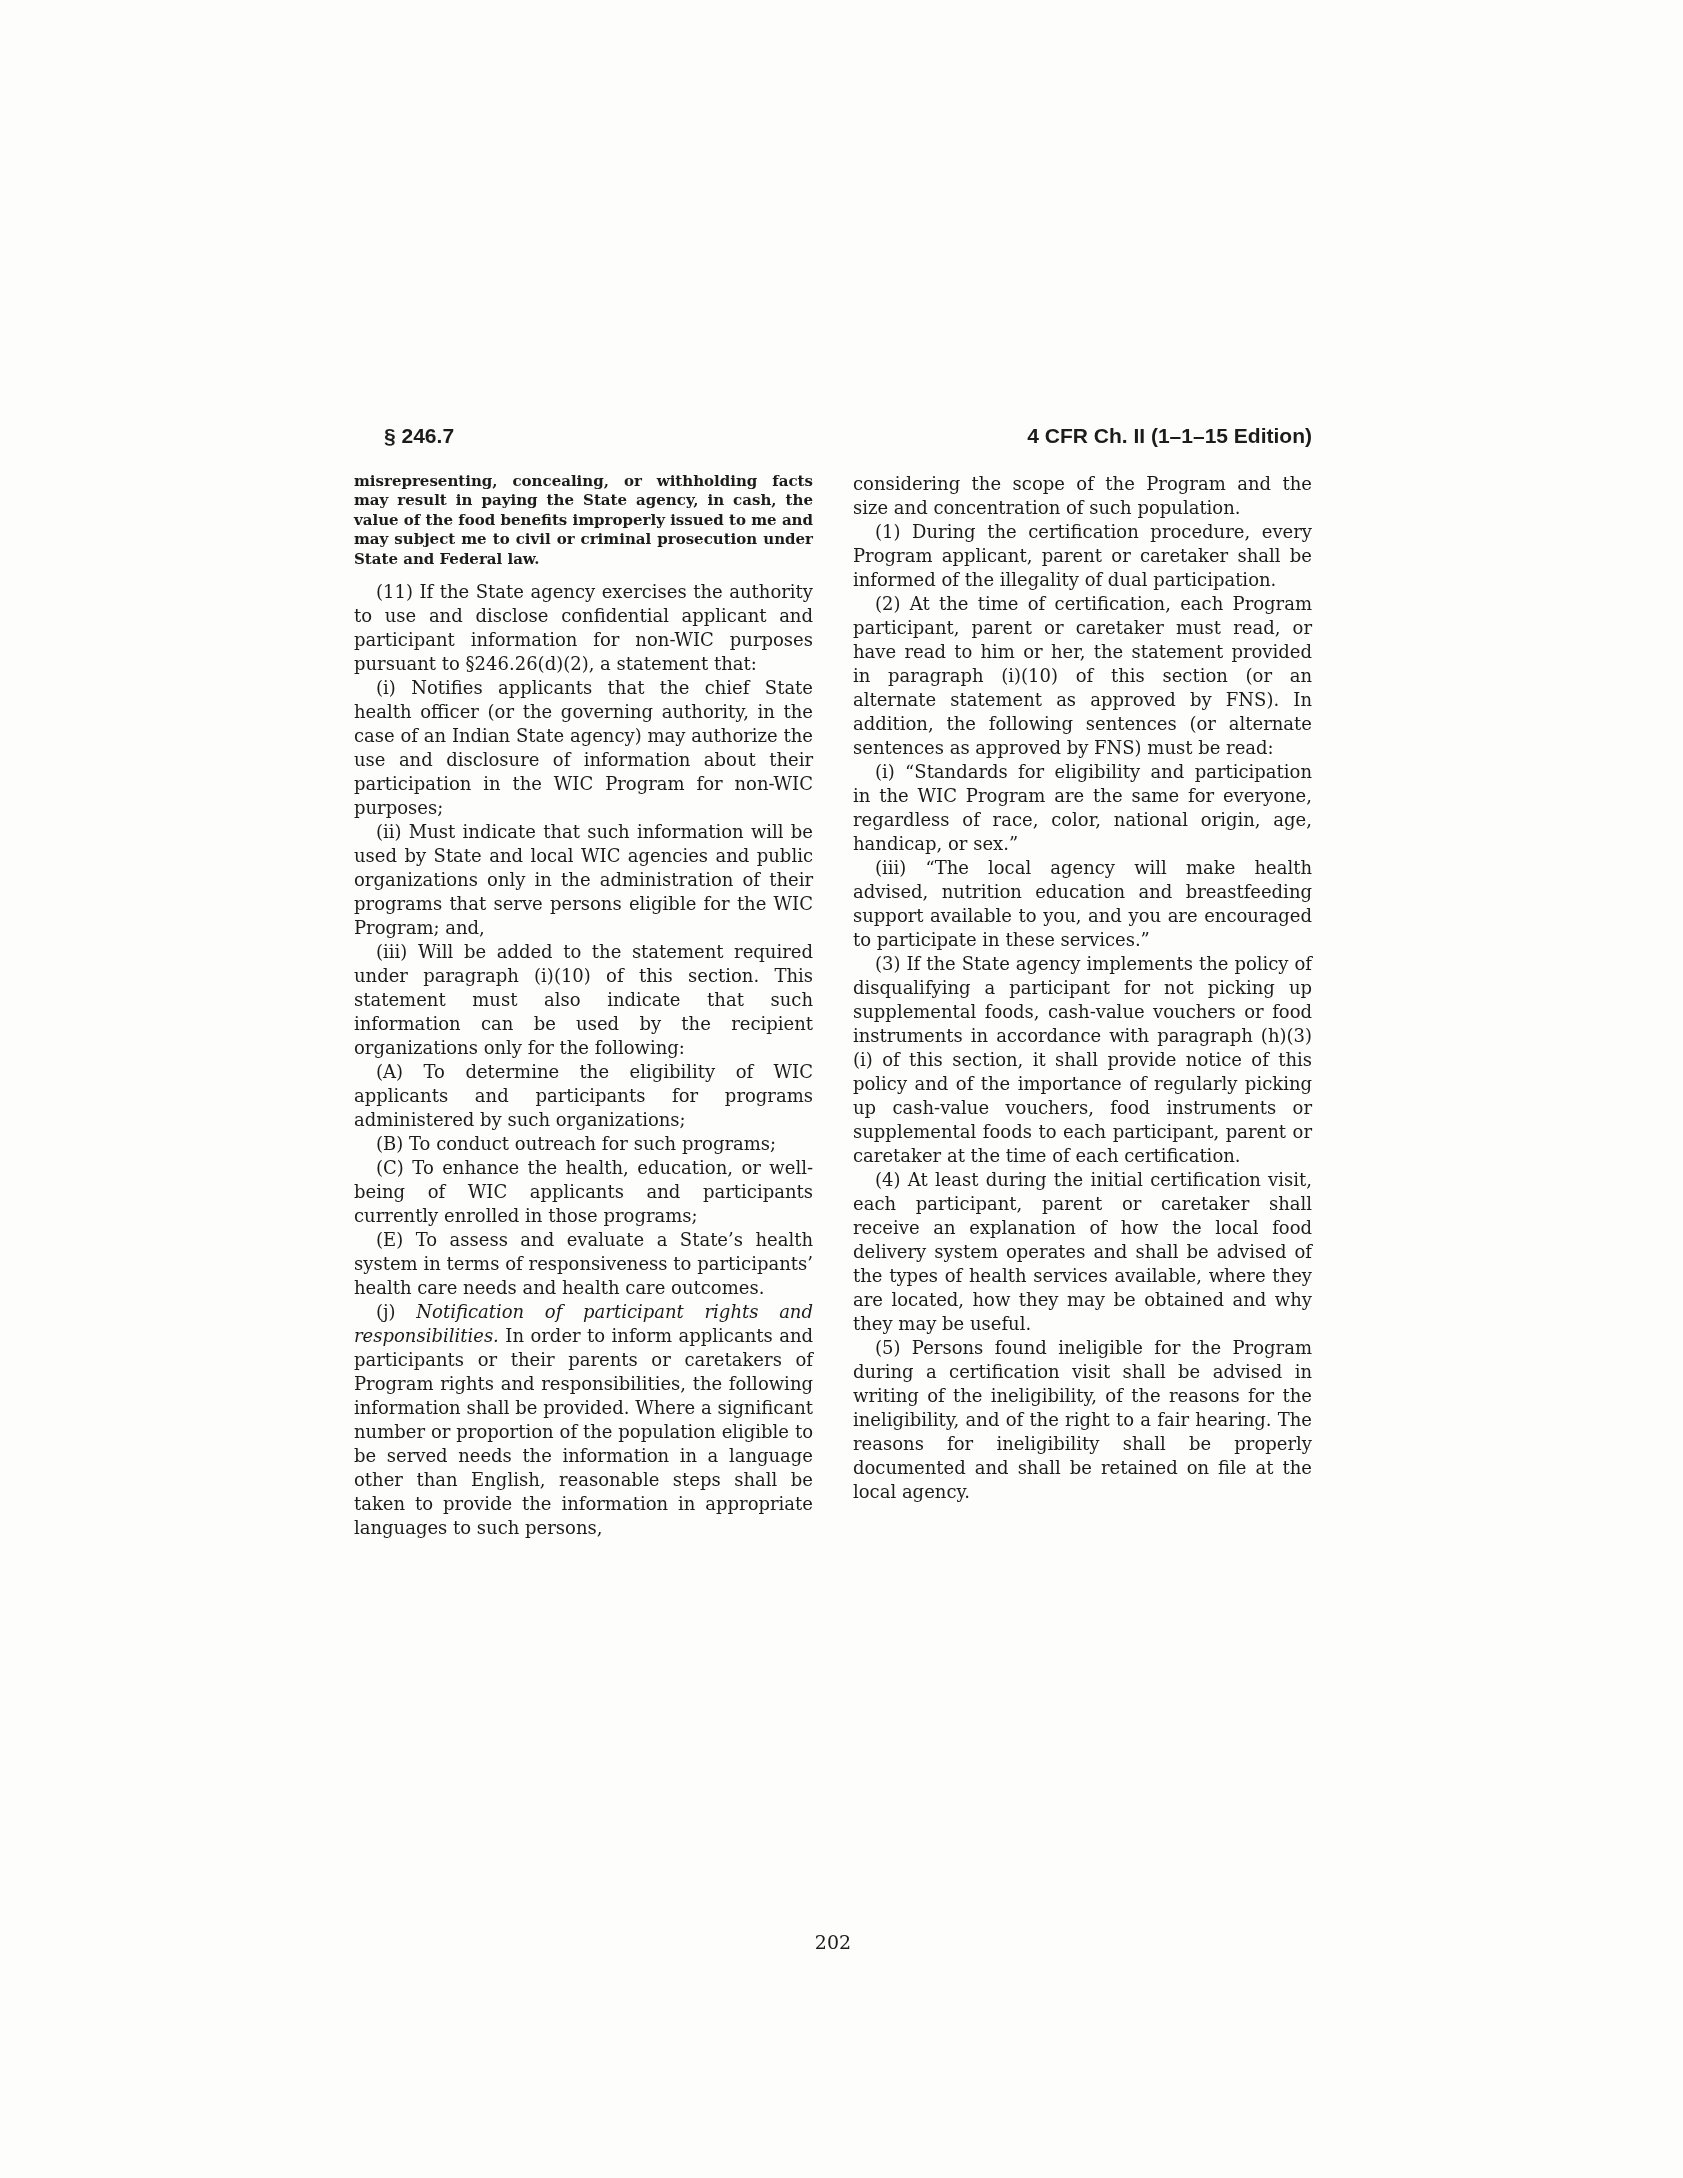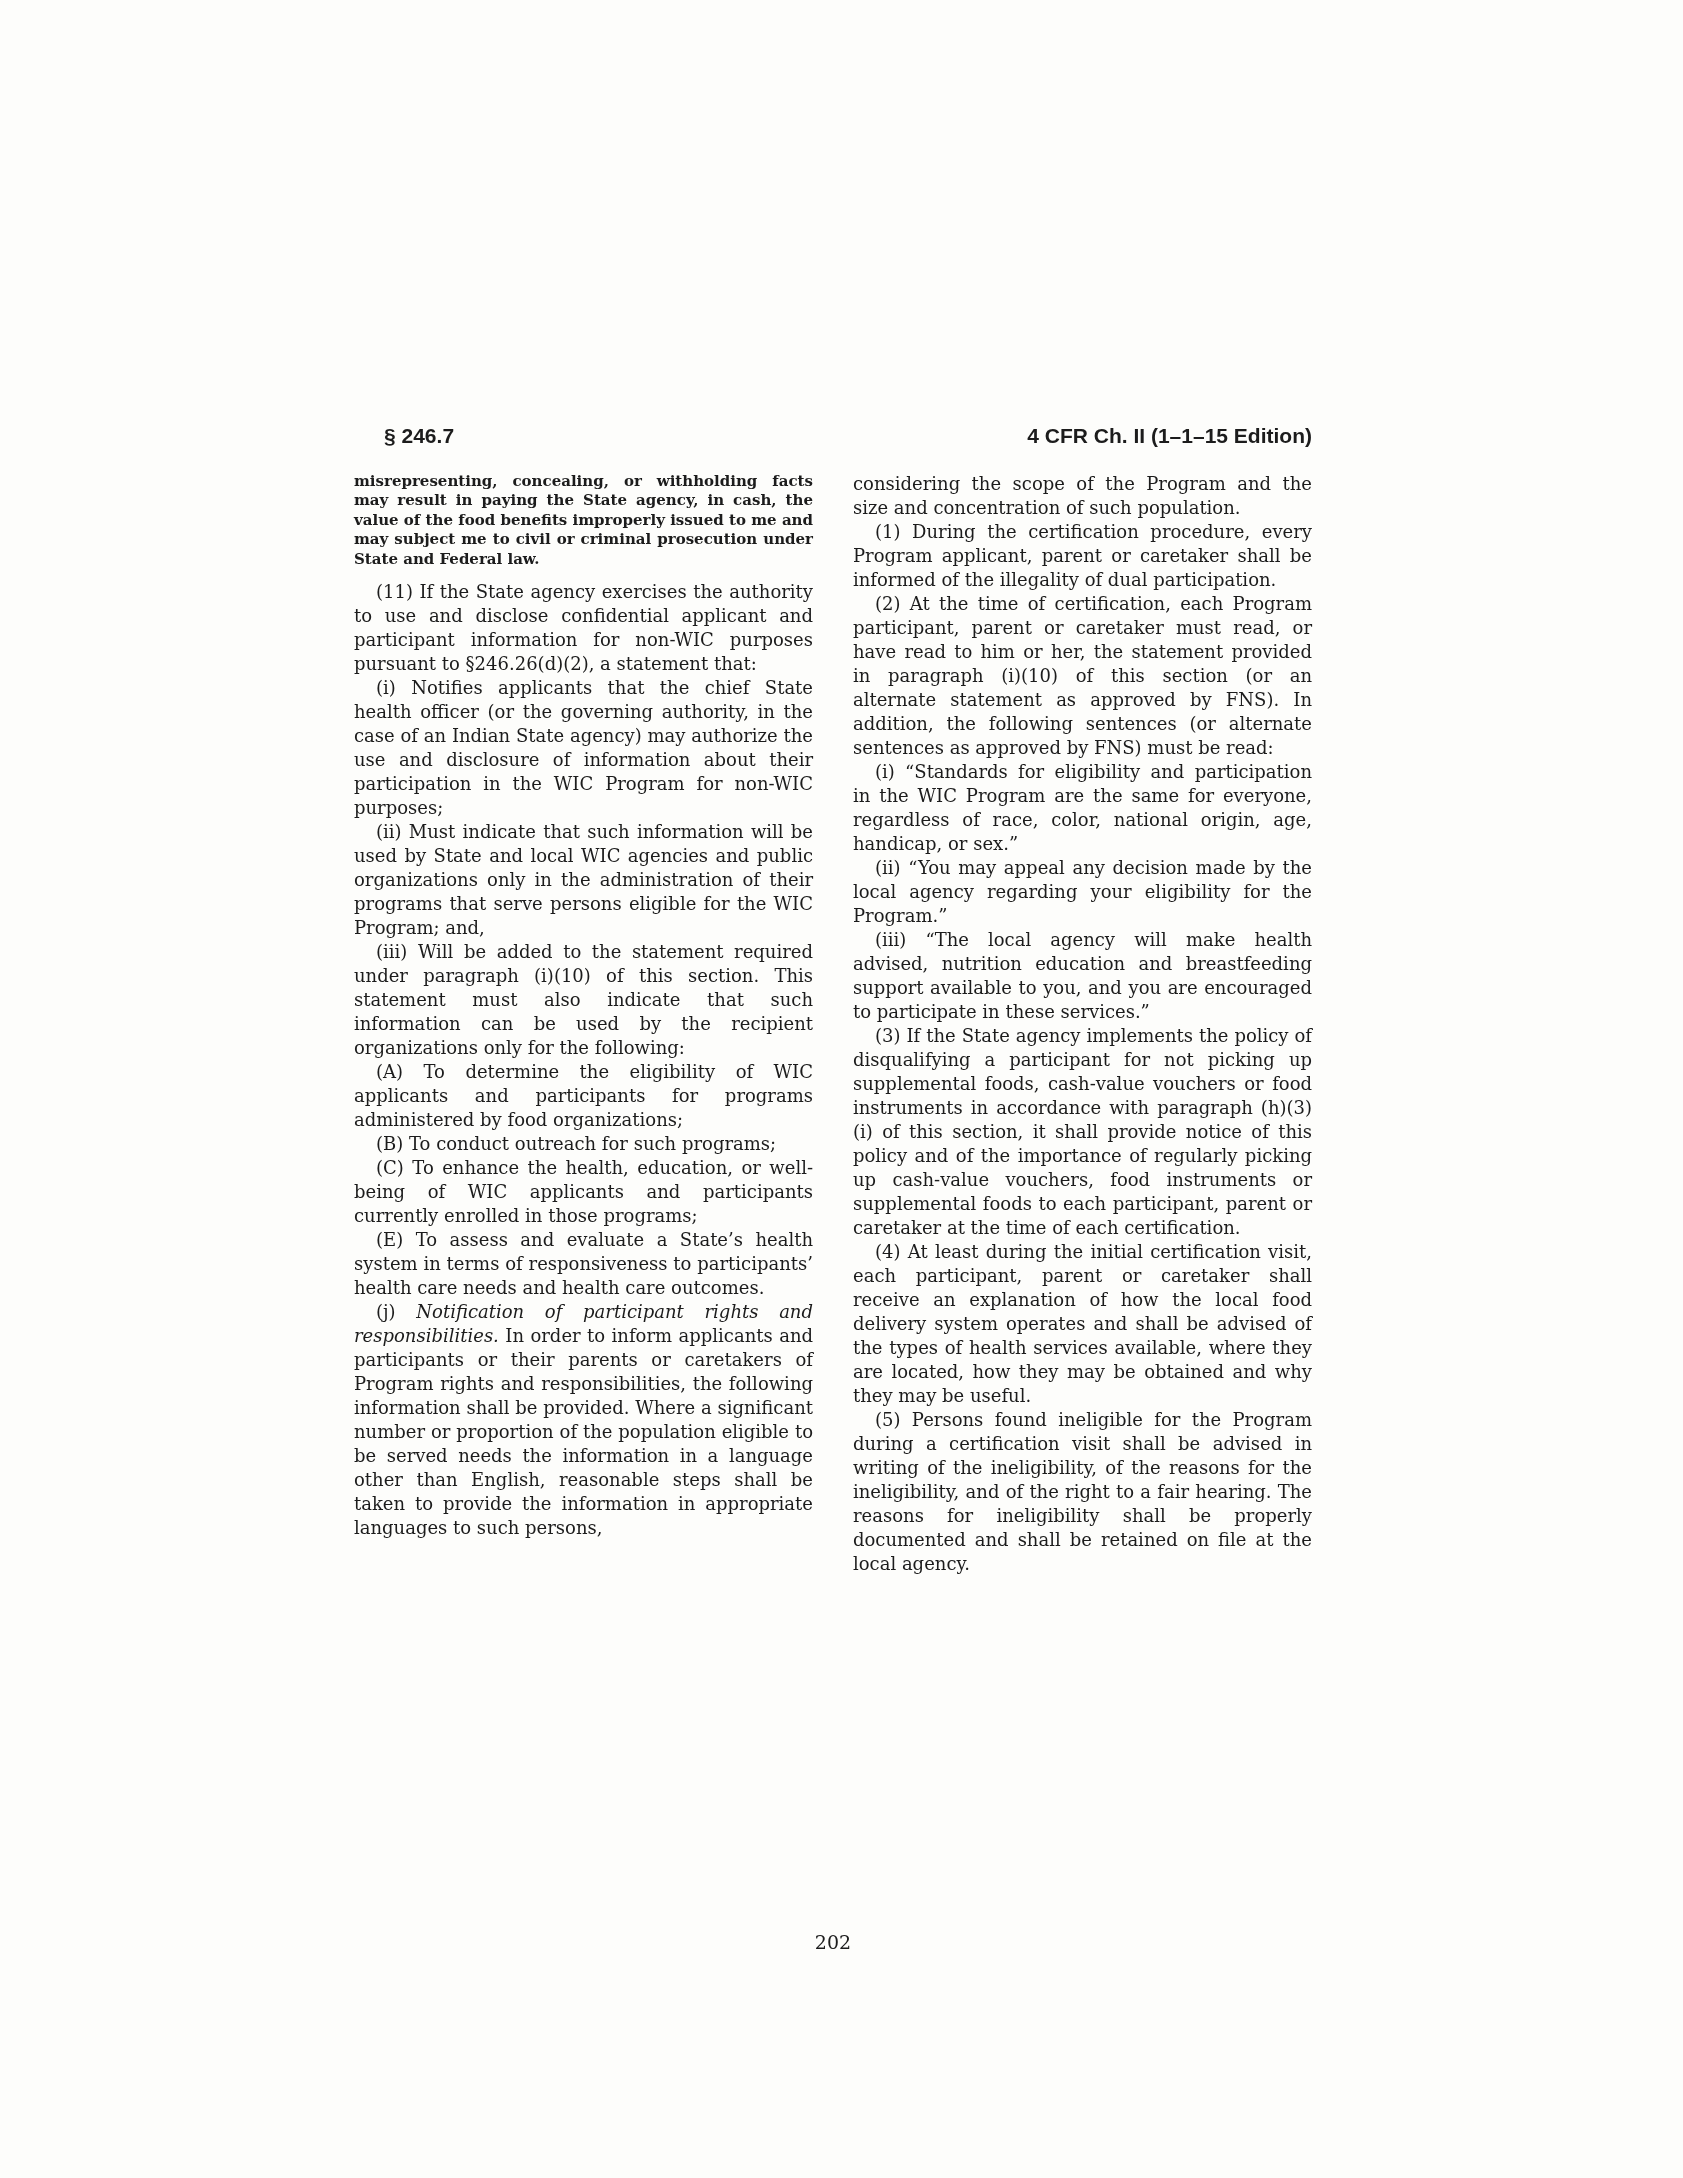--- a/index.html
+++ b/index.html
@@ -59,32 +59,31 @@
     <span>§ 246.7</span>
     <span>4 CFR Ch. II (1–1–15 Edition)</span>
   </div>
   <div class="columns">
     <div class="column" id="left-col">
         <p class="no-indent small space-after"><span>misrepresenting, concealing, or withholding facts may result in paying the State agency, in cash, the value of the food benefits improperly issued to me and may subject me to civil or criminal prosecution under State and Federal law.</span></p>
         <p><span>(11) If the State agency exercises the authority to use and disclose confidential applicant and participant information for non-WIC purposes pursuant to §246.26(d)(2), a statement that:</span></p>
         <p><span>(i) Notifies applicants that the chief State health officer (or the governing authority, in the case of an Indian State agency) may authorize the use and disclosure of information about their participation in the WIC Program for non-WIC purposes;</span></p>
         <p><span>(ii) Must indicate that such information will be used by State and local WIC agencies and public organizations only in the administration of their programs that serve persons eligible for the WIC Program; and,</span></p>
         <p><span>(iii) Will be added to the statement required under paragraph (i)(10) of this section. This statement must also indicate that such information can be used by the recipient organizations only for the following:</span></p>
-        <p><span>(A) To determine the eligibility of WIC applicants and participants for programs administered by food organizations;</span></p>
+        <p><span>(A) To determine the eligibility of WIC applicants and participants for programs administered by such organizations;</span></p>
         <p><span>(B) To conduct outreach for such programs;</span></p>
         <p><span>(C) To enhance the health, education, or well-being of WIC applicants and participants currently enrolled in those programs;</span></p>
         <p><span>(E) To assess and evaluate a State’s health system in terms of responsiveness to participants’ health care needs and health care outcomes.</span></p>
         <p><span>(j) </span><span class="italic">Notification of participant rights and responsibilities.</span><span> In order to inform applicants and participants or their parents or caretakers of Program rights and responsibilities, the following information shall be provided. Where a significant number or proportion of the population eligible to be served needs the information in a language other than English, reasonable steps shall be taken to provide the information in appropriate languages to such persons,</span></p>
       </div>
     <div class="column" id="right-col">
         <p class="no-indent"><span>considering the scope of the Program and the size and concentration of such population.</span></p>
         <p><span>(1) During the certification procedure, every Program applicant, parent or caretaker shall be informed of the illegality of dual participation.</span></p>
         <p><span>(2) At the time of certification, each Program participant, parent or caretaker must read, or have read to him or her, the statement provided in paragraph (i)(10) of this section (or an alternate statement as approved by FNS). In addition, the following sentences (or alternate sentences as approved by FNS) must be read:</span></p>
         <p><span>(i) “Standards for eligibility and participation in the WIC Program are the same for everyone, regardless of race, color, national origin, age, handicap, or sex.”</span></p>
-        <p><span>(ii) “You may appeal any decision made by the local agency regarding your eligibility for the Program.”</span></p>
         <p><span>(iii) “The local agency will make health advised, nutrition education and breastfeeding support available to you, and you are encouraged to participate in these services.”</span></p>
         <p><span>(3) If the State agency implements the policy of disqualifying a participant for not picking up supplemental foods, cash-value vouchers or food instruments in accordance with paragraph (h)(3)(i) of this section, it shall provide notice of this policy and of the importance of regularly picking up cash-value vouchers, food instruments or supplemental foods to each participant, parent or caretaker at the time of each certification.</span></p>
         <p><span>(4) At least during the initial certification visit, each participant, parent or caretaker shall receive an explanation of how the local food delivery system operates and shall be advised of the types of health services available, where they are located, how they may be obtained and why they may be useful.</span></p>
         <p><span>(5) Persons found ineligible for the Program during a certification visit shall be advised in writing of the ineligibility, of the reasons for the ineligibility, and of the right to a fair hearing. The reasons for ineligibility shall be properly documented and shall be retained on file at the local agency.</span></p>
       </div>
   </div>
 </div>
 
 <div class="page-number">202</div>
 

